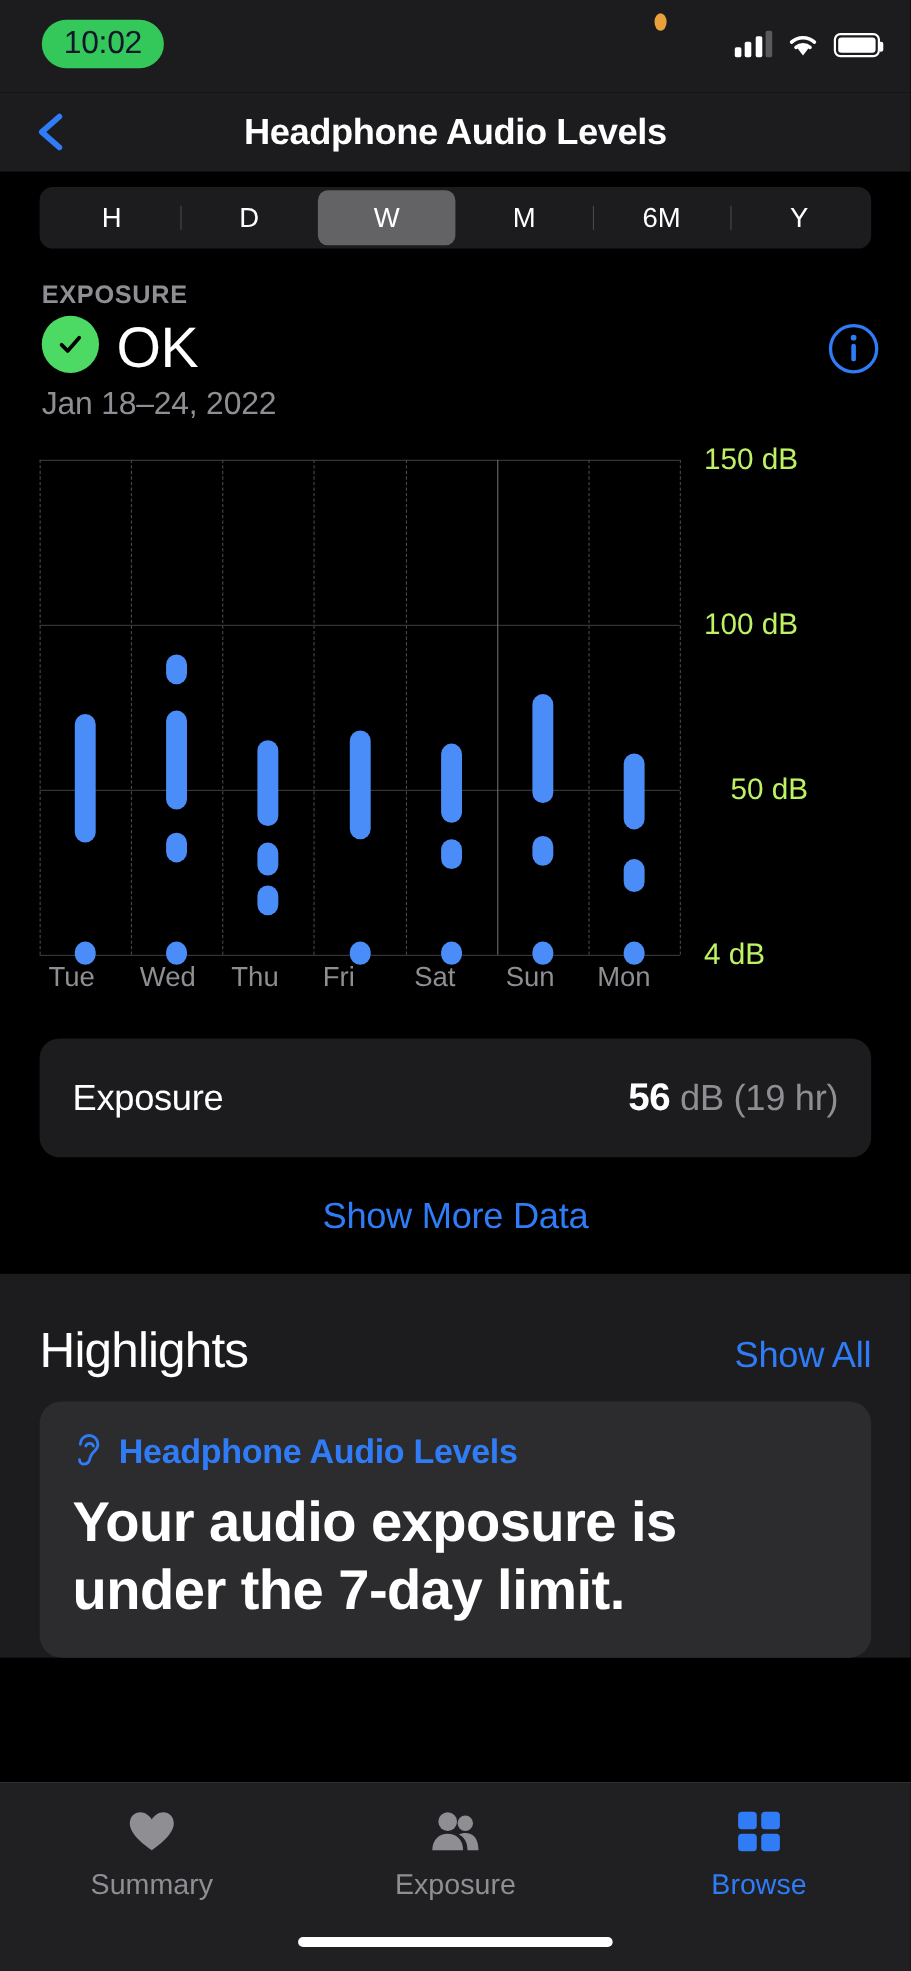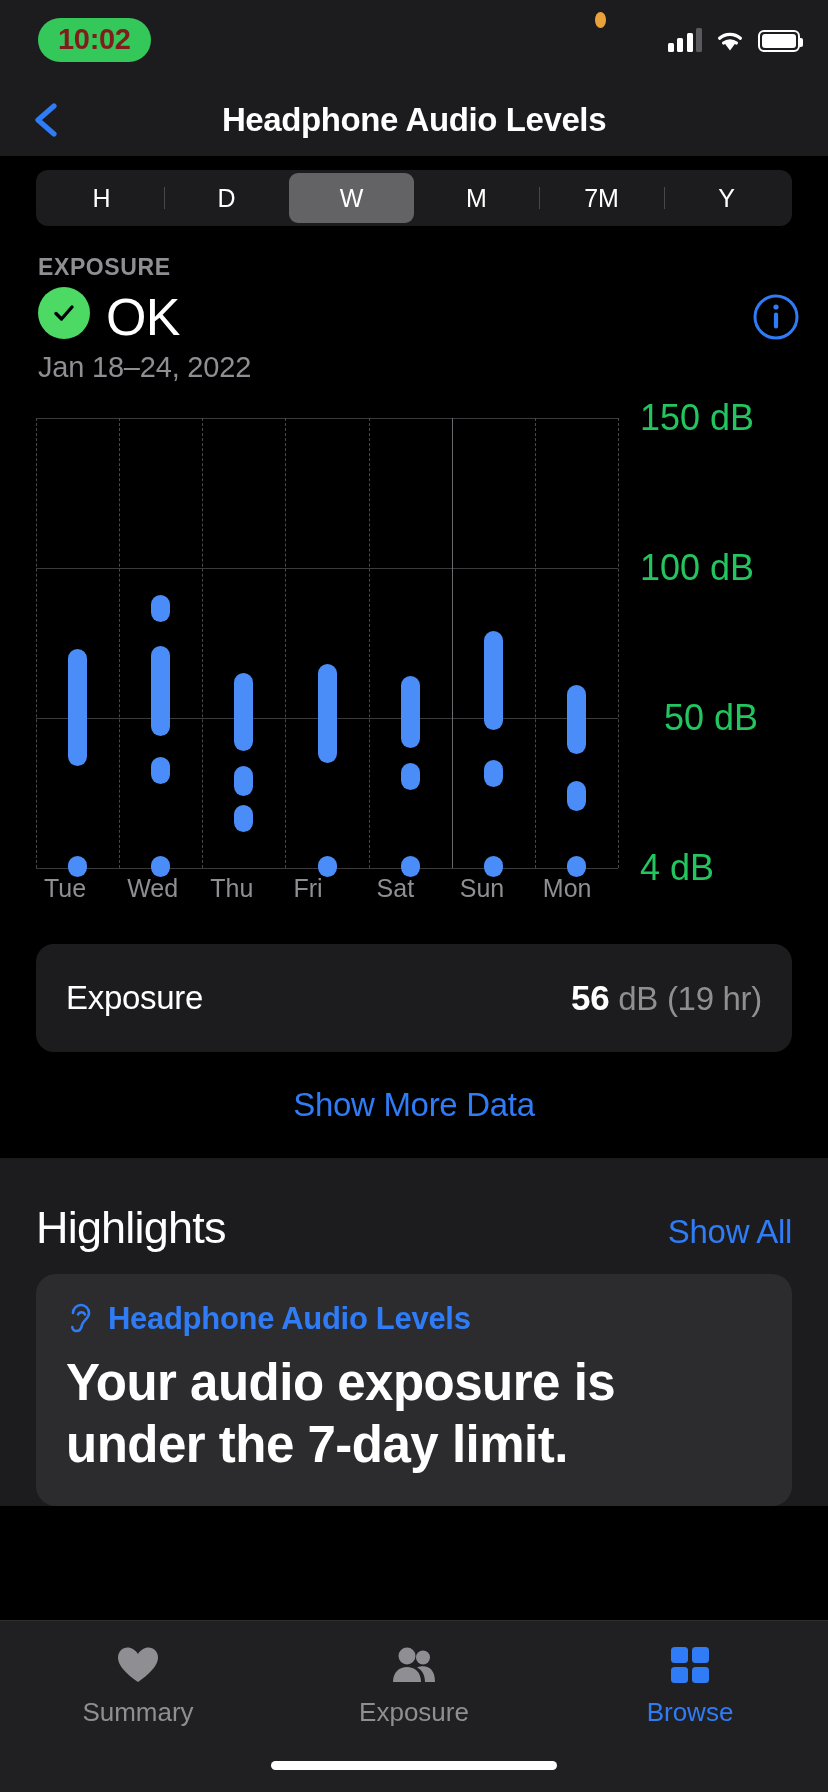--- a/index.html
+++ b/index.html
@@ -3,23 +3,23 @@
 <meta charset="utf-8">
 <style>
   * { margin:0; padding:0; box-sizing:border-box; }
   html,body { width:828px; height:1792px; background:#000; overflow:hidden; }
   body { font-family:"Liberation Sans", sans-serif; color:#fff; -webkit-font-smoothing:antialiased; }
 
   
   .statusbar { position:relative; height:84px; background:#1c1c1e; }
   .time-pill {
     position:absolute; left:38px; top:18px;
-    background:#34c759; color:#7f1d1d;
+    background:#34c759; color:#0f172a;
     border-radius:22px; padding:7px 20px 8px;
-    font-size:29px; font-weight:700; letter-spacing:-0.3px;
+    font-size:29px; font-weight:400; letter-spacing:-0.3px;
     line-height:1;
   }
   .orange-dot { position:absolute; right:222px; top:12px; width:11px; height:16px; background:#e9a23b; border-radius:50%; }
   .status-right { position:absolute; right:28px; top:28px; display:flex; align-items:flex-end; gap:13px; }
   .cell-bars { display:flex; align-items:flex-end; gap:3.5px; height:24px; }
   .cell-bars i { display:block; width:6px; background:#fff; border-radius:1.5px; }
   .cell-bars i:nth-child(1){ height:9px; }
   .cell-bars i:nth-child(2){ height:14px; }
   .cell-bars i:nth-child(3){ height:19px; }
   .cell-bars i:nth-child(4){ height:24px; background:#5a5a5e; }
@@ -62,21 +62,21 @@
   .status-text { font-size:52px; font-weight:400; letter-spacing:-0.6px; margin-left:16px; }
   .info-btn { position:absolute; right:28px; top:50%; transform:translateY(-50%); width:48px; height:48px; cursor:pointer; }
   .date-range { margin:4px 0 0 38px; font-size:29px; color:#8e8e93; letter-spacing:-0.2px; }
 
   
   .chart { position:relative; margin:16px 0 0 0; height:500px; }
   .plot { position:absolute; left:36px; top:18px; width:582px; height:450px; }
   .gridline { position:absolute; left:0; right:0; height:1px; background:#3a3a3c; }
   .vdash { position:absolute; top:0; bottom:0; width:1px; border-left:1px dashed #48484a; }
   .vsolid { position:absolute; top:0; bottom:0; width:1px; background:#6a6a6e; }
-  .ylabel { position:absolute; left:640px; font-size:36px; color:#22c55e; transform:translateY(-50%);text-align:right; }
+  .ylabel { position:absolute; left:640px; font-size:27px; color:#bef264; transform:translateY(-50%);text-align:right; }
   .xlabel { position:absolute; font-size:25px; color:#8e8e93; top:474px; }
   .bar { position:absolute; width:19px; background:#4a8df8; border-radius:10px; }
 
   
   .card {
     margin:44px 36px 0; background:#1c1c1e; border-radius:18px;
     height:108px; display:flex; align-items:center; justify-content:space-between;
     padding:0 30px;
   }
   .card-label { font-size:33px; letter-spacing:-0.3px; }
@@ -143,21 +143,21 @@
 </div>
 
 <div class="content">
 
   <div class="segwrap">
     <div class="segmented">
       <div class="seg">H</div>
       <div class="seg">D</div>
       <div class="seg active">W</div>
       <div class="seg">M</div>
-      <div class="seg">7M</div>
+      <div class="seg">6M</div>
       <div class="seg">Y</div>
     </div>
   </div>
 
   <div class="exposure-label">EXPOSURE</div>
   <div class="status-row">
     <div class="check-badge">
       <svg width="30" height="30" viewBox="0 0 30 30">
           <polyline points="7,15.5 12.5,21 23,9" fill="none" stroke="#000" stroke-width="3.4" stroke-linecap="round" stroke-linejoin="round"></polyline>
         </svg>

